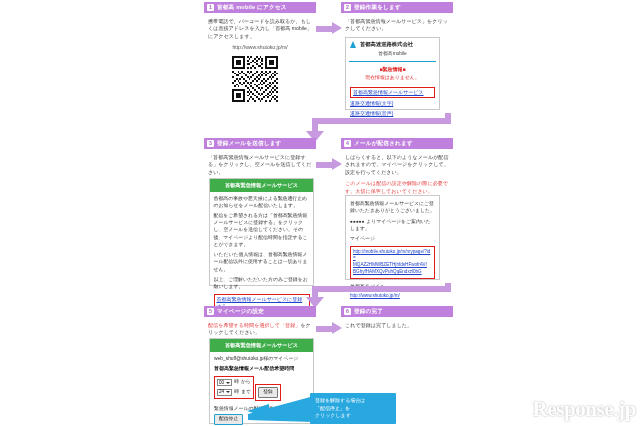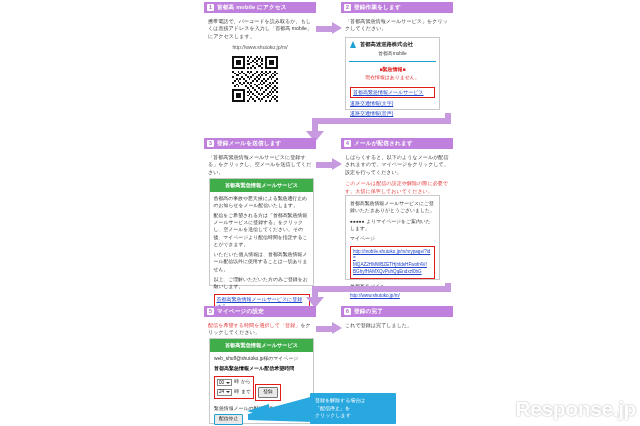--- a/index.html
+++ b/index.html
@@ -133,21 +133,21 @@
   .callout-tail{
     position:absolute;width:0;height:0;
     border-top:7px solid transparent;border-bottom:7px solid transparent;
     border-right:22px solid #29a8e0;
   }
 
   
   .watermark{
     position:absolute;right:4px;bottom:2px;
     font-size:21px;font-weight:bold;color:#ffffff;
-    font-family:Liberation Sans, sans-serif;
+    font-family:Liberation Serif, serif;
     letter-spacing:-.4px;
     text-shadow:0 0 2px rgba(0,0,0,.35);
   }
 
   
   .qr{position:absolute;image-rendering:pixelated;}
 </style>
 </head>
 <body>
 

